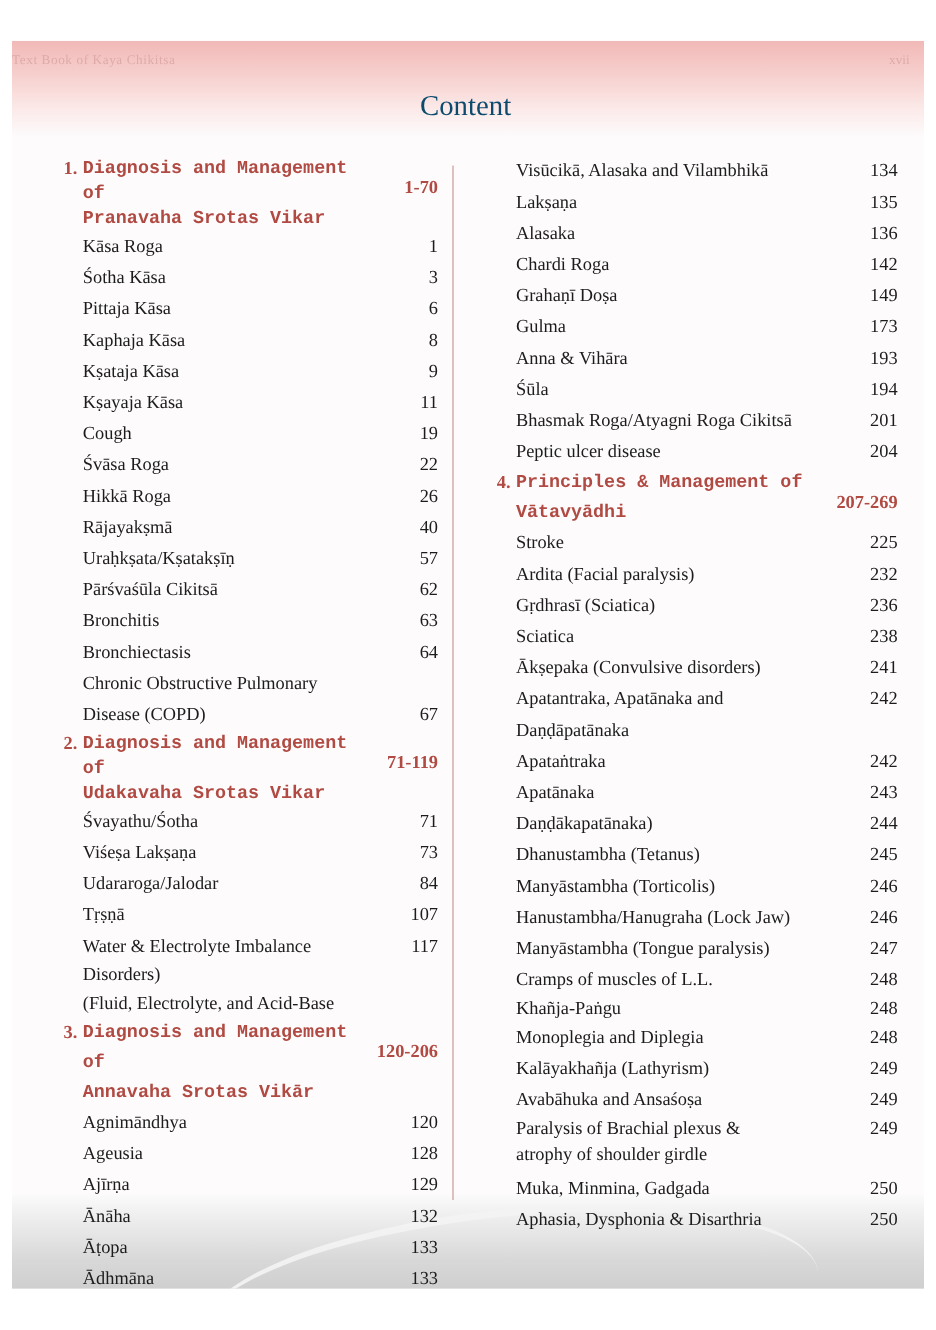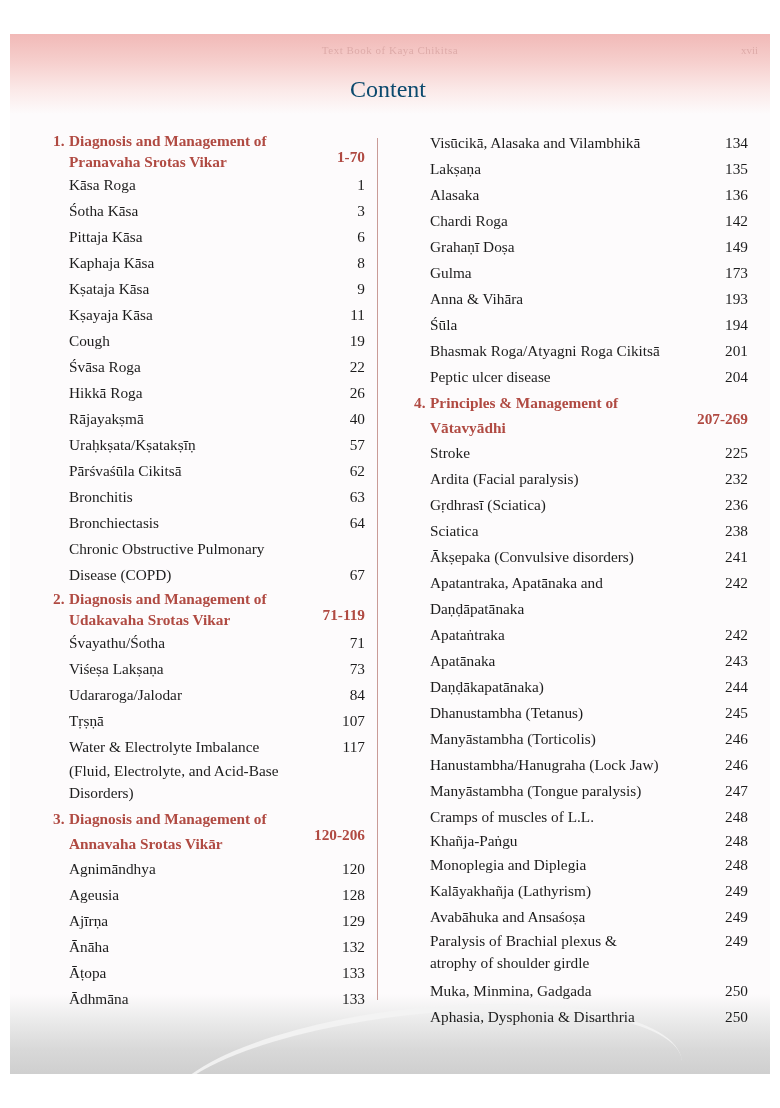--- a/index.html
+++ b/index.html
@@ -7,21 +7,21 @@
     .page {
       position: absolute; left: 10px; top: 34px; width: 760px; height: 1040px;
       background: #fdfbfc;
       overflow: hidden;
     }
     .header-band {
       position: absolute; left: 0; top: 0; width: 100%; height: 80px;
       background: linear-gradient(to bottom, #f1b9b7 0%, #f6cfcd 35%, #fbe9e8 70%, #fdfbfc 100%);
     }
     .running-head {
-      position: absolute; left: 0; top: 10px; width: 100%; text-align: center;
+      position: absolute; left: 0; top: 10px; width: 100%; text-align: left;
       font-size: 11px; color: #d8a4a2; letter-spacing: 0.5px; opacity: 0.8;
     }
     .page-num-ghost {
       position: absolute; right: 12px; top: 10px; font-size: 11px; color: #d8a4a2; opacity: 0.8; text-align: center;
     }
     .footer-band {
       position: absolute; left: 0; bottom: 0; width: 100%; height: 80px;
       background: linear-gradient(to bottom, #fdfbfc 0%, #ececec 30%, #d8d8d8 70%, #cfcfcf 100%);
     }
     .footer-swoosh {
@@ -46,21 +46,21 @@
     .row {
       position: relative; font-size: 15.3px; color: #1c1c1c; line-height: 26px; height: 26px;
       white-space: nowrap;
     }
     .row .label { position: absolute; left: 16px; }
     .row .pg { position: absolute; right: 0; }
     .section {
       position: relative; color: #b04a42; font-weight: bold; font-size: 15.3px; line-height: 21px;
     }
     .section .num { position: absolute; left: 0; top: 0; }
-    .section .text { display: block; padding-left: 16px; padding-right: 72px; }
+    .section .text { display: block; padding-left: 16px; padding-right: 72px; font-family: Liberation Mono, monospace; }
     .section .range { position: absolute; right: 0; top: 0; margin-top: 16px; }
   </style>
 </head>
 <body>
 
 <div class="page">
   <div class="header-band">
     <div class="running-head">Text Book of Kaya Chikitsa</div>
     <div class="page-num-ghost">xvii</div>
   </div>
@@ -164,26 +164,26 @@
         <span class="pg">84</span>
       </div>
     <div class="row">
         <span class="label">Tṛṣṇā</span>
         <span class="pg">107</span>
       </div>
     <div class="row">
         <span class="label">Water &amp; Electrolyte Imbalance</span>
         <span class="pg">117</span>
       </div>
+    <div class="row" style="height:24px;line-height:22px;">
+        <span class="label">Disorders)</span>
+        <span class="pg"></span>
+      </div>
     <div class="row" style="height:22px;line-height:22px;">
         <span class="label">(Fluid, Electrolyte, and Acid-Base</span>
-        <span class="pg"></span>
-      </div>
-    <div class="row" style="height:24px;line-height:22px;">
-        <span class="label">Disorders)</span>
         <span class="pg"></span>
       </div>
 
     <div class="section" style="line-height:25px;">
       <span class="num">3.</span>
       <span class="text">Diagnosis and Management of</span>
       <span class="text">Annavaha Srotas Vikār</span>
       <span class="range">120-206</span>
     </div>
     <div class="row">

